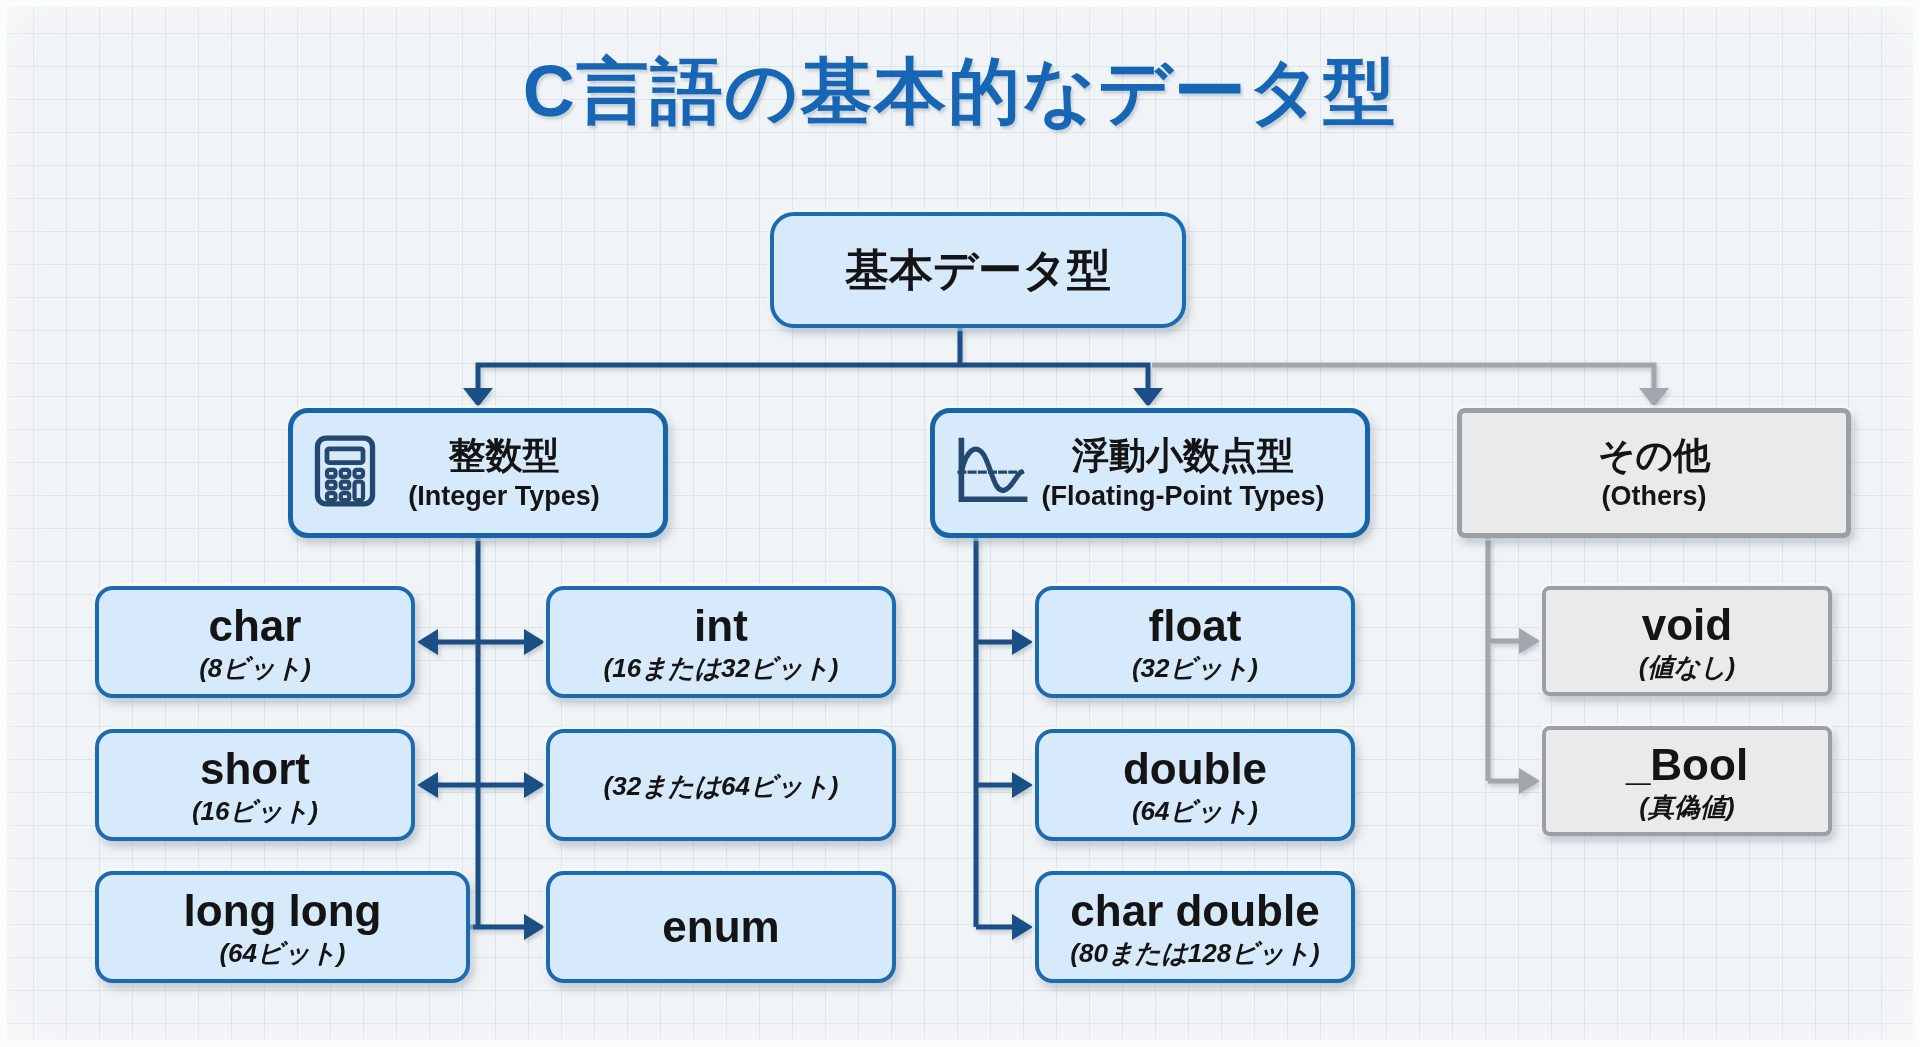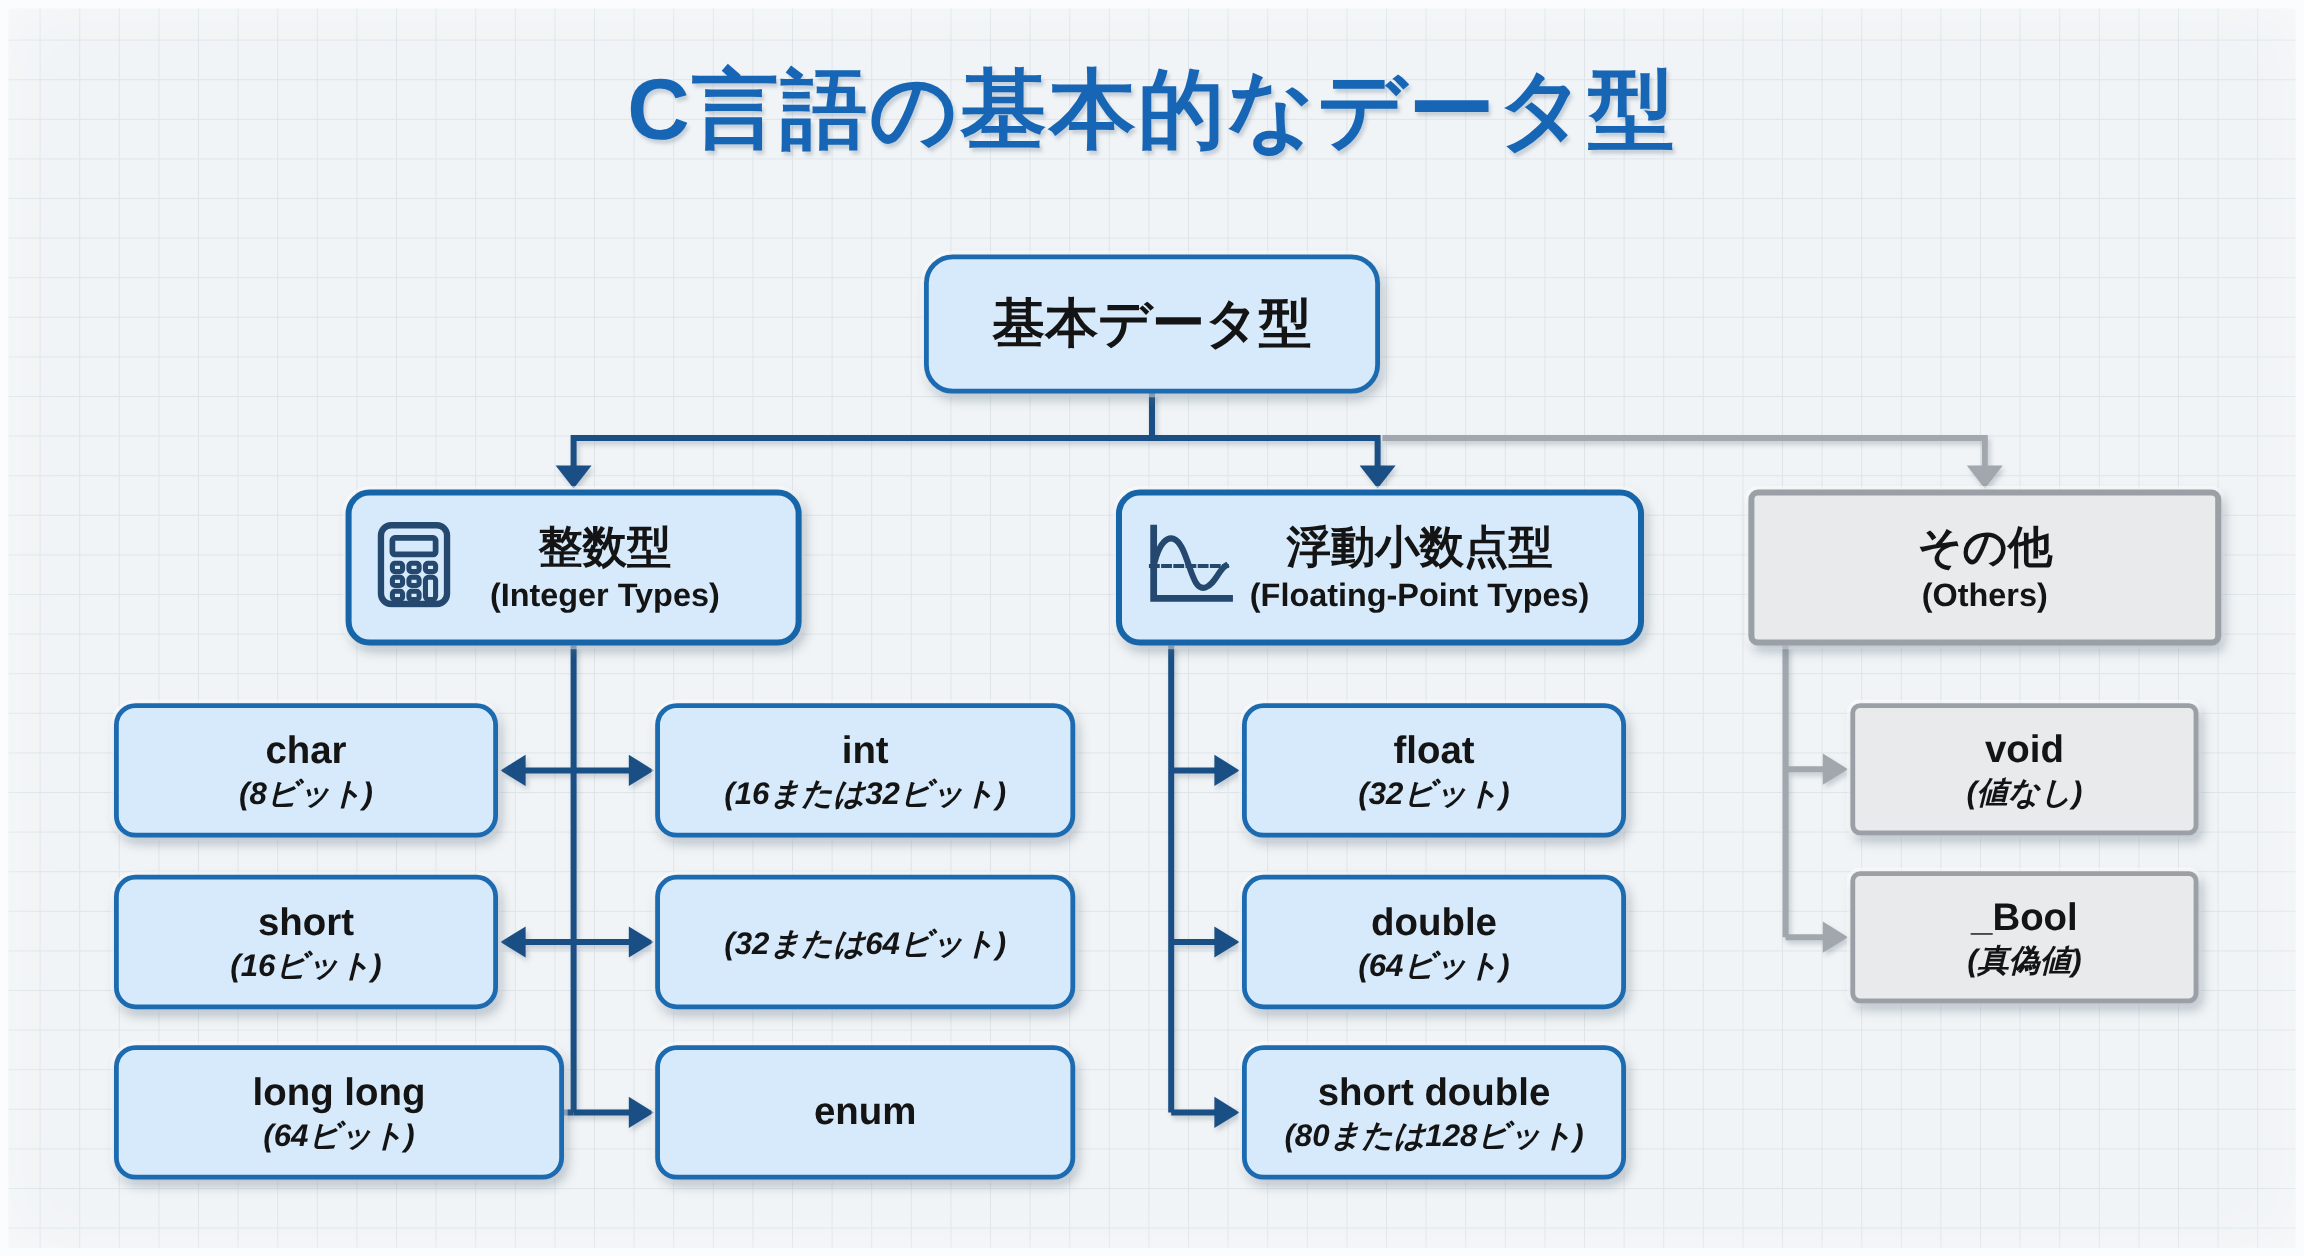--- a/index.html
+++ b/index.html
@@ -25,21 +25,21 @@
     text-align:center;color:#141414;
     box-shadow:3px 5px 9px rgba(90,110,130,0.38), 0 0 0 3px rgba(255,255,255,0.55);
   }
   .blue{background:#d7eafb;border:4px solid #1c6ab0;border-radius:18px;}
   .cat{border-width:5px;border-radius:20px;border-color:#1565a8;}
   .gray{background:#e9eaec;border:4px solid #9aa0a6;border-radius:8px;}
   .gray.cat{border-width:5px;border-color:#9aa0a6;}
   .root{border-radius:24px;}
   .root .main{font-size:44px;}
   .txt{line-height:1.12;}
-  .main{font-size:32px;font-weight:800;}
+  .main{font-size:44px;font-weight:800;}
   .cat .main{font-size:37px;}
   .sub{font-size:27px;font-weight:700;margin-top:4px;}
   .detail{font-size:26px;font-weight:700;margin-top:3px;font-style:italic;}
   .icon{position:absolute;left:20px;top:50%;transform:translateY(-50%);display:block;}
   svg.connectors{position:absolute;left:0;top:0;z-index:1;
     filter:drop-shadow(2px 3px 2px rgba(90,110,130,0.3));}
   .node{z-index:2;}
 </style>
 </head>
 <body>
@@ -96,21 +96,21 @@
       <path d="M1488,538 V781"></path>
       <path d="M1488,641 H1521"></path>
         <path d="M1488,781 H1521"></path>
     </g>
     <g fill="#a2a7ad">
       <polygon points="1540,641 1519,628 1519,654"></polygon>
       <polygon points="1540,781 1519,768 1519,794"></polygon>
     </g>
   </svg>
 
-  <div class="node blue root" style="left:770px;top:212px;width:380px;height:116px;">
+  <div class="node blue root" style="left:770px;top:212px;width:416px;height:116px;">
     <div class="txt">
         <div class="main">基本データ型</div>
       </div>
   </div>
 
   <div class="node blue cat" style="left:288px;top:408px;width:380px;height:130px;">
     <span class="icon">
       <svg width="64" height="72" viewBox="0 0 60 68" fill="none" stroke="#24486e" stroke-width="5" stroke-linejoin="round">
         <rect x="4" y="3" width="52" height="62" rx="8"></rect>
         <rect x="13" y="13" width="34" height="13" rx="2" stroke-width="4.5"></rect>
@@ -195,21 +195,21 @@
       </div>
   </div>
   <div class="node blue" style="left:1035px;top:729px;width:320px;height:112px;">
     <div class="txt">
         <div class="main">double</div>
     <div class="detail">(64ビット)</div>
       </div>
   </div>
   <div class="node blue" style="left:1035px;top:871px;width:320px;height:112px;">
     <div class="txt">
-        <div class="main">short double</div>
+        <div class="main">char double</div>
     <div class="detail">(80または128ビット)</div>
       </div>
   </div>
 
   <div class="node gray" style="left:1542px;top:586px;width:290px;height:110px;">
     <div class="txt">
         <div class="main">void</div>
     <div class="detail">(値なし)</div>
       </div>
   </div>

